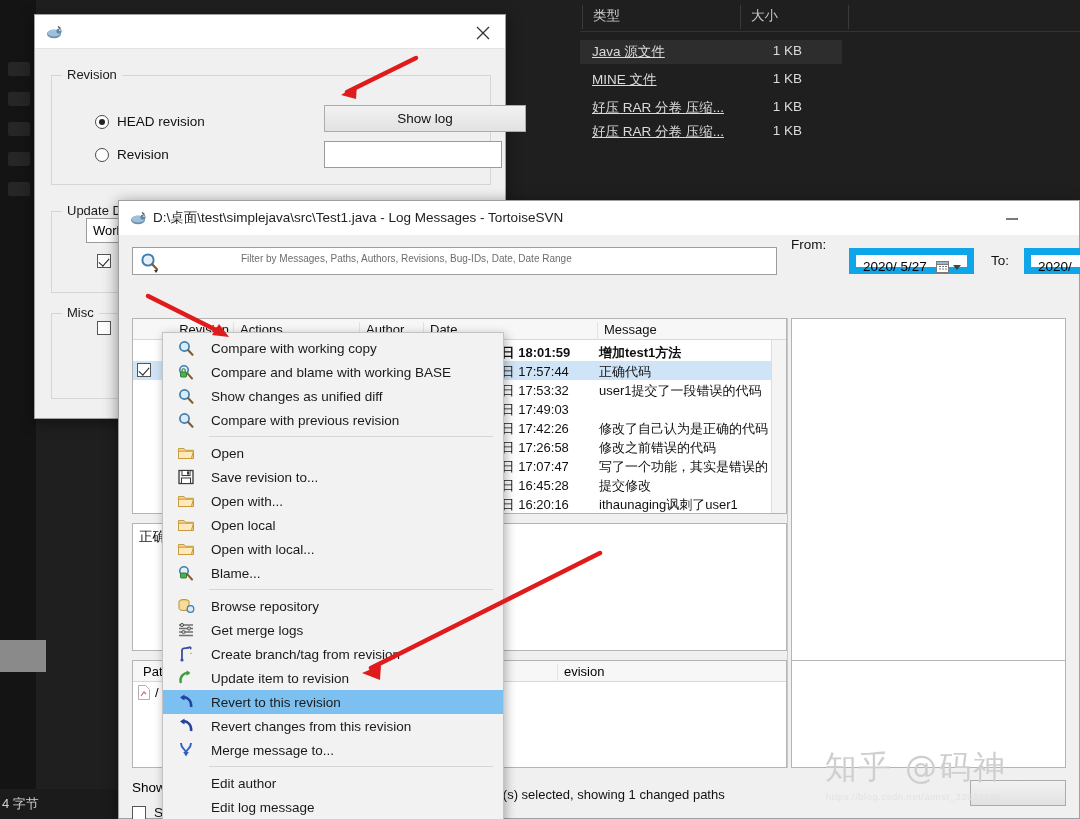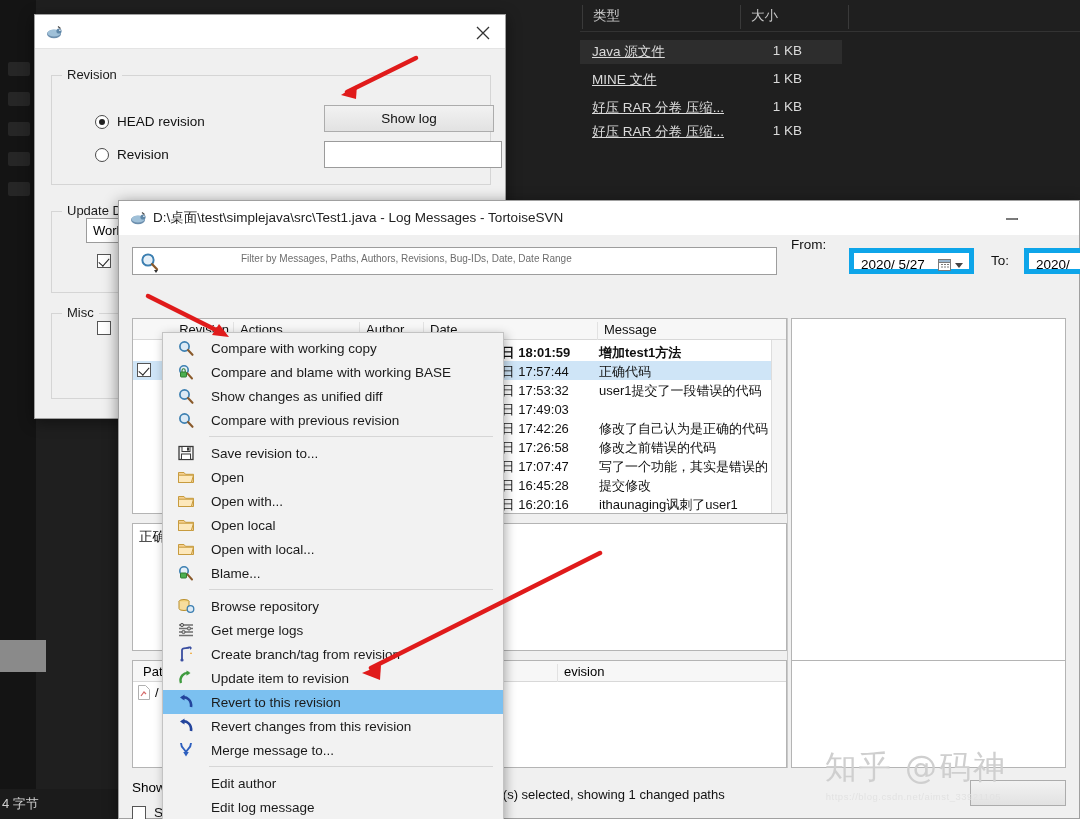--- a/index.html
+++ b/index.html
@@ -170,21 +170,21 @@
   .filterbar .ph {
     position: absolute; left: 108px; top: 5px;
     color: #6d6d6d; font-size: 10px; white-space: nowrap;
   }
   .search-icon { position: absolute; left: 6px; top: 3px; }
   .fld-label {
     position: absolute; font-size: 13.5px; color: #111;
   }
   .datebox {
     position: absolute; height: 26px;
-    background: #fff; border: 5px solid #0ea5e9;
+    background: #fff; border: 7px solid #0ea5e9;
     font-size: 13.5px;
   }
   .datebox .dv { position: absolute; left: 7px; top: 4px; }
   .datebox .cal { position: absolute; right: 18px; top: 5px; }
   .datebox .arr {
     position: absolute; right: 6px; top: 10px;
     width: 0; height: 0;
     border-left: 4px solid transparent; border-right: 4px solid transparent;
     border-top: 5px solid #444;
   }
@@ -388,21 +388,21 @@
       <span class="group-legend">Revision</span>
     </div>
     <div class="radio" style="left:60px; top:99px;">
       <span class="dot on"></span>
       <span class="lbl">HEAD revision</span>
     </div>
     <div class="radio" style="left:60px; top:132px;">
       <span class="dot"></span>
       <span class="lbl">Revision</span>
     </div>
-    <div class="btn" style="left:289px; top:90px; width:170px; height:27px;">Show log</div>
+    <div class="btn" style="left:289px; top:90px; width:202px; height:27px;">Show log</div>
     <div class="textinput" style="left:289px; top:126px; width:178px; height:27px;">
       <span></span>
     </div>
 
     <div class="groupbox" style="left:16px; top:196px; width:440px; height:82px;">
       <span class="group-legend">Update Depth</span>
     </div>
     <div class="combo" style="left:51px; top:203px; width:150px; height:25px;">
       <span>Working</span>
     </div>
@@ -642,37 +642,37 @@
         </svg>
       </span>
       <span>Compare with previous revision</span>
     </div>
 
     <div class="msep"></div>
 
     <div class="mi">
       <span class="mi-icon">
         <svg width="18" height="18" viewBox="0 0 18 18">
+          <path d="M1.5 4.5 h5.5 l1.5 1.8 h8 v8.2 h-15 z" fill="#f6d191" stroke="#c79b3e"></path>
+          <path d="M1.5 7.2 h15 l-2.2 7.3 h-12.8 z" fill="#fde8bb" stroke="#c79b3e"></path>
+        </svg>
+      </span>
+      <span>Open</span>
+    </div>
+
+    <div class="mi">
+      <span class="mi-icon">
+        <svg width="18" height="18" viewBox="0 0 18 18">
           <rect x="2" y="2.5" width="14" height="13" fill="#f4f4f4" stroke="#3a3a3a" stroke-width="1.3"></rect>
           <rect x="5" y="2.5" width="8" height="5" fill="#fff" stroke="#3a3a3a"></rect>
           <rect x="10" y="3.4" width="2" height="3.2" fill="#3a3a3a"></rect>
           <rect x="4.5" y="10" width="9" height="5.5" fill="#fff" stroke="#3a3a3a"></rect>
         </svg>
       </span>
       <span>Save revision to...</span>
-    </div>
-
-    <div class="mi">
-      <span class="mi-icon">
-        <svg width="18" height="18" viewBox="0 0 18 18">
-          <path d="M1.5 4.5 h5.5 l1.5 1.8 h8 v8.2 h-15 z" fill="#f6d191" stroke="#c79b3e"></path>
-          <path d="M1.5 7.2 h15 l-2.2 7.3 h-12.8 z" fill="#fde8bb" stroke="#c79b3e"></path>
-        </svg>
-      </span>
-      <span>Open</span>
     </div>
 
     <div class="mi">
       <span class="mi-icon">
         <svg width="18" height="18" viewBox="0 0 18 18">
           <path d="M1.5 4.5 h5.5 l1.5 1.8 h8 v8.2 h-15 z" fill="#f6d191" stroke="#c79b3e"></path>
           <path d="M1.5 7.2 h15 l-2.2 7.3 h-12.8 z" fill="#fde8bb" stroke="#c79b3e"></path>
         </svg>
       </span>
       <span>Open with...</span>

